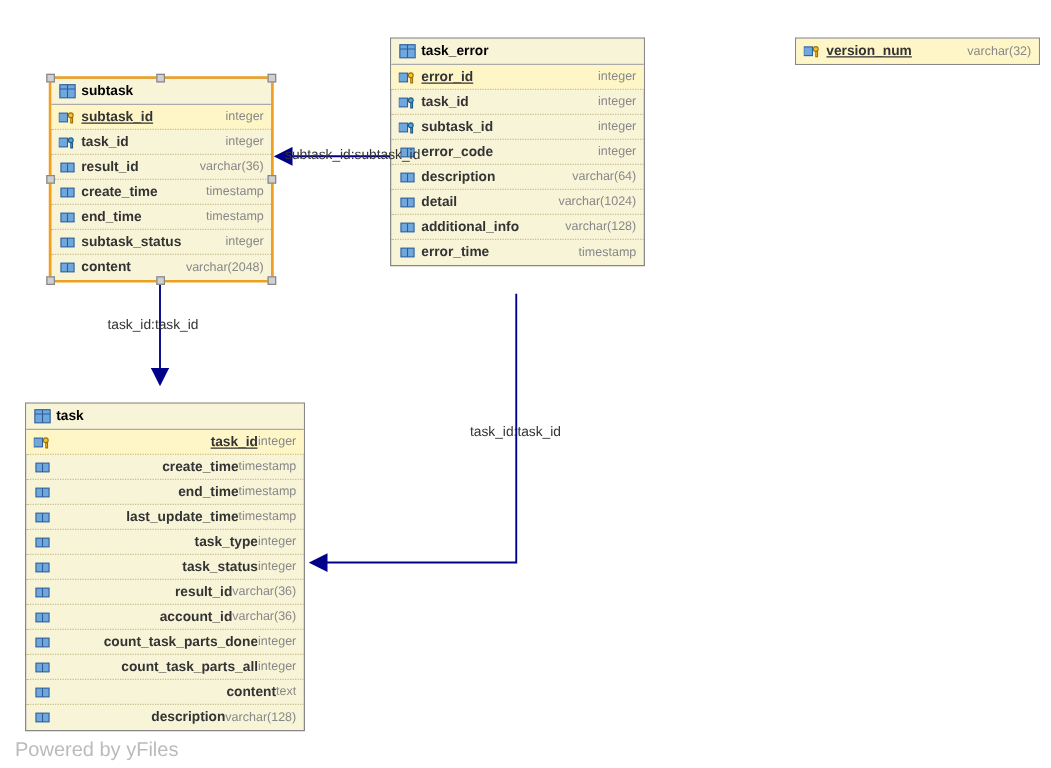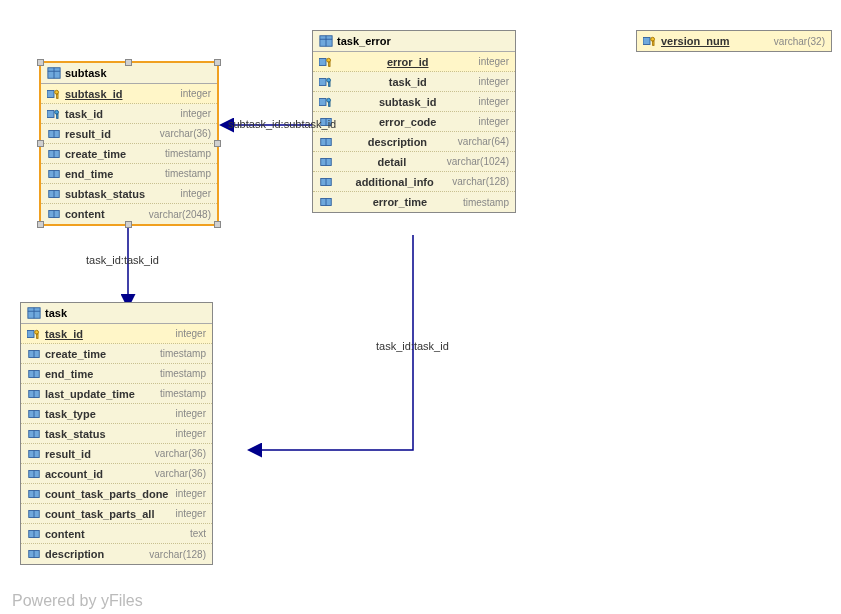--- a/index.html
+++ b/index.html
@@ -183,21 +183,21 @@
   <div class="sel-handle" style="left:-4px; top:-4px;"></div>
   <div class="sel-handle" style="left:calc(50% - 4px); top:-4px;"></div>
   <div class="sel-handle" style="right:-4px; top:-4px;"></div>
   <div class="sel-handle" style="left:-4px; top:calc(50% - 4px);"></div>
   <div class="sel-handle" style="right:-4px; top:calc(50% - 4px);"></div>
   <div class="sel-handle" style="left:-4px; bottom:-4px;"></div>
   <div class="sel-handle" style="left:calc(50% - 4px); bottom:-4px;"></div>
   <div class="sel-handle" style="right:-4px; bottom:-4px;"></div>
 </div>
 
-<div class="table" style="left:312px; top:30px; width:204px;text-align:center;">
+<div class="table" style="left:312px; top:30px; width:204px;">
   <div class="table-header">
     <svg class="hicon" viewBox="0 0 16 16">
         <rect x="1" y="2" width="14" height="12" fill="#6fa8dc" stroke="#2d5d9b"></rect>
         <line x1="1" y1="6" x2="15" y2="6" stroke="#2d5d9b"></line>
         <line x1="8" y1="2" x2="8" y2="14" stroke="#2d5d9b"></line>
       </svg>
     <span>task_error</span>
   </div>
   <div class="rows">
       <div class="row pk">
@@ -277,21 +277,21 @@
             <rect x="0" y="4" width="8" height="8" fill="#6fa8dc" stroke="#2d5d9b"></rect>
             <circle cx="11" cy="6" r="2.2" fill="#f4c430" stroke="#a07000"></circle>
             <rect x="11" y="8" width="1.6" height="5" fill="#f4c430" stroke="#a07000"></rect>
           </svg></span>
         <span class="col-name pk-underline">version_num</span>
         <span class="col-type">varchar(32)</span>
       </div>
     </div>
 </div>
 
-<div class="table" style="left:20px; top:302px; width:193px;">
+<div class="table" style="left:20px; top:322px; width:224px;text-align:right;">
   <div class="table-header">
     <svg class="hicon" viewBox="0 0 16 16">
         <rect x="1" y="2" width="14" height="12" fill="#6fa8dc" stroke="#2d5d9b"></rect>
         <line x1="1" y1="6" x2="15" y2="6" stroke="#2d5d9b"></line>
         <line x1="8" y1="2" x2="8" y2="14" stroke="#2d5d9b"></line>
       </svg>
     <span>task</span>
   </div>
   <div class="rows">
       <div class="row pk">

